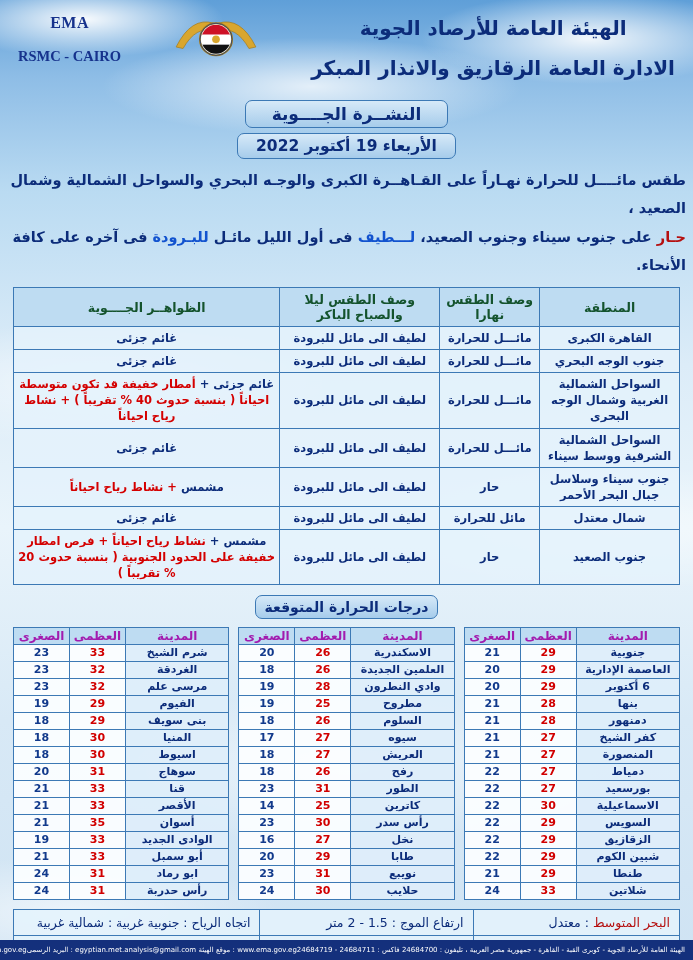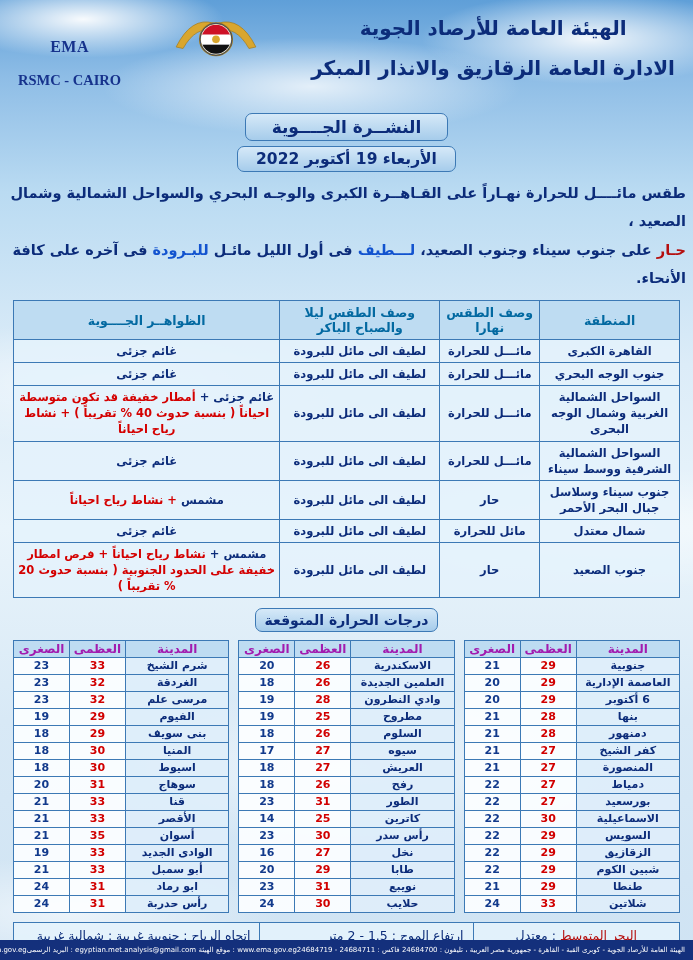--- a/index.html
+++ b/index.html
@@ -11,55 +11,55 @@
       radial-gradient(ellipse 240px 65px at 85% 4%, rgba(255,255,255,.9), rgba(255,255,255,0) 70%),
       radial-gradient(ellipse 300px 70px at 45% 9%, rgba(255,255,255,.75), rgba(255,255,255,0) 70%),
       radial-gradient(ellipse 340px 90px at 15% 40%, rgba(255,255,255,.55), rgba(255,255,255,0) 70%),
       radial-gradient(ellipse 340px 90px at 90% 55%, rgba(255,255,255,.5), rgba(255,255,255,0) 70%),
       radial-gradient(ellipse 380px 110px at 50% 80%, rgba(255,255,255,.55), rgba(255,255,255,0) 70%),
       radial-gradient(ellipse 300px 80px at 10% 95%, rgba(255,255,255,.6), rgba(255,255,255,0) 70%),
       linear-gradient(180deg,#5f9fd8 0%,#8ebde6 8%,#badbf2 20%,#dcecf8 38%,#e9f4fb 55%,#d8e9f6 75%,#cfe3f3 100%);
   }
   .hdr { display:flex; justify-content:space-between; align-items:flex-start; padding:8px 18px 0; }
   .hdr-en { color:#16328c; font-weight:bold; font-family:"Liberation Serif", serif; text-align:center; padding-top:6px; }
-  .hdr-en .l1 { font-size:16px; letter-spacing:.5px;margin-top:24px; }
+  .hdr-en .l1 { font-size:16px; letter-spacing:.5px; }
   .hdr-en .l2 { font-size:14.5px; margin-top:16px; }
   .hdr-ar { color:#0c2c7a; font-weight:bold; font-size:20px; line-height:2; text-align:center; }
   .logo { width:92px; height:58px; flex:0 0 auto; }
   .titlebox {
-    display:table; margin:24px auto 0; padding:3px 26px;
+    display:table; margin:12px auto 0; padding:3px 26px;
     background:linear-gradient(180deg,#d6e9f8,#a6cceb);
     border:1px solid #3c79b5; border-radius:7px;
     color:#0c2c7a; font-weight:bold; font-size:17px; text-align:center;
   }
   .datebox { margin-top:5px; font-size:15.5px; padding:3px 18px; }
   .tempsbox { margin-top:10px; font-size:14px; padding:3px 9px; }
   .intro { direction:rtl; margin:7px 7px 0; color:#0c2c7a; font-weight:bold; font-size:14.5px; line-height:1.95; text-align:right; }
   .intro .red { color:#b50f0f; }
   .intro .blue { color:#1253cf; }
 
   .ftable { width:667px; margin:8px auto 0; border-collapse:collapse; direction:rtl; }
   .ftable th, .ftable td { border:1px solid #3c79b5; text-align:center; vertical-align:middle; }
-  .ftable th { background:#bedcf2; color:#0369a1; font-size:12.5px; font-weight:bold; padding:4px 3px; }
+  .ftable th { background:#bedcf2; color:#14532d; font-size:12.5px; font-weight:bold; padding:4px 3px; }
   .ftable td { background:rgba(228,242,252,.85); color:#0c2c7a; font-size:11.5px; font-weight:bold; padding:3px 4px; line-height:1.4; }
   .ftable td .red { color:#d40000; }
 
   .temps { display:flex; direction:rtl; justify-content:space-between; gap:9px; margin:8px 13px 0; }
   .ttable { border-collapse:collapse; direction:rtl; flex:1; }
   .ttable th, .ttable td { border:1px solid #3c79b5; text-align:center; font-weight:bold; padding:1px 2px; height:17px; }
   .ttable th { background:#bedcf2; color:#a21caf; font-size:12px; }
   .ttable td { font-size:11px; line-height:14px; }
   .ttable td.city { color:#0c2c7a; background:rgba(222,238,250,.92); }
   .ttable td.max { color:#d10000; background:rgba(252,254,255,.92); }
   .ttable td.min { color:#123a8c; background:rgba(252,254,255,.92); }
 
   .sea { width:667px; margin:9px auto 0; border-collapse:collapse; direction:rtl; }
   .sea td { border:1px solid #3c79b5; background:rgba(228,242,252,.88); color:#0c2c7a; font-weight:normal; font-size:12.5px; padding:5px 9px; text-align:right; }
   .sea .sname { color:#b50f0f; }
-  .sea .c-sea { width:31%;text-align:center; } .sea .c-wave { width:32%; } .sea .c-wind { width:37%; }
+  .sea .c-sea { width:31%; } .sea .c-wave { width:32%; } .sea .c-wind { width:37%; }
 
   .foot { position:absolute; left:0; right:0; bottom:0; height:20px; background:#14307c; color:#fff;
           display:flex; align-items:center; justify-content:space-between; padding:0 8px;
           font-size:7px; direction:rtl; white-space:nowrap; overflow:hidden; }
   .foot .ltr { direction:ltr; }
 </style>
 </head>
 <body>
 
 <div class="page">

